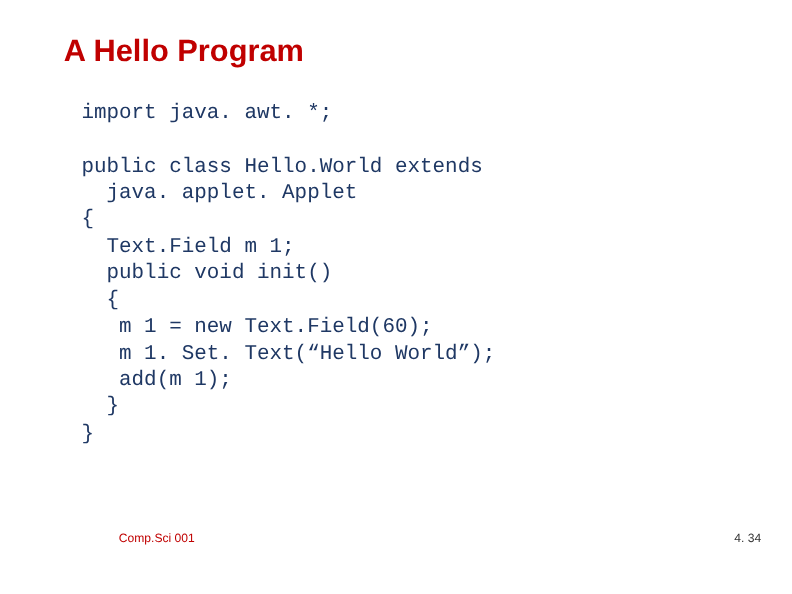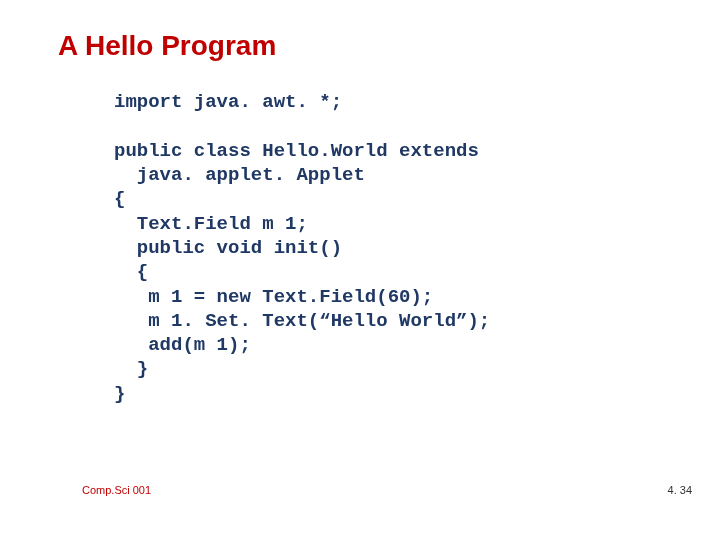--- a/index.html
+++ b/index.html
@@ -12,30 +12,30 @@
     padding: 30px 0 0 58px;
   }
   .title {
     color: #c00000;
     font-size: 28px;
     font-weight: bold;
     margin-bottom: 28px;
   }
   .code {
     font-family: "Courier New", Courier, monospace;
-    font-weight: bold;
+    font-weight: normal;
     font-size: 19px;
     color: #1f3864;
     line-height: 1.28;
     white-space: pre;
-    margin-left: 56px;
+    margin-left: 16px;
   }
   .footer-left {
     position: absolute;
-    left: 82px;
+    left: 108px;
     bottom: 44px;
     color: #c00000;
     font-size: 11px;
   }
   .footer-right {
     position: absolute;
     right: 28px;
     bottom: 44px;
     color: #333;
     font-size: 11px;

